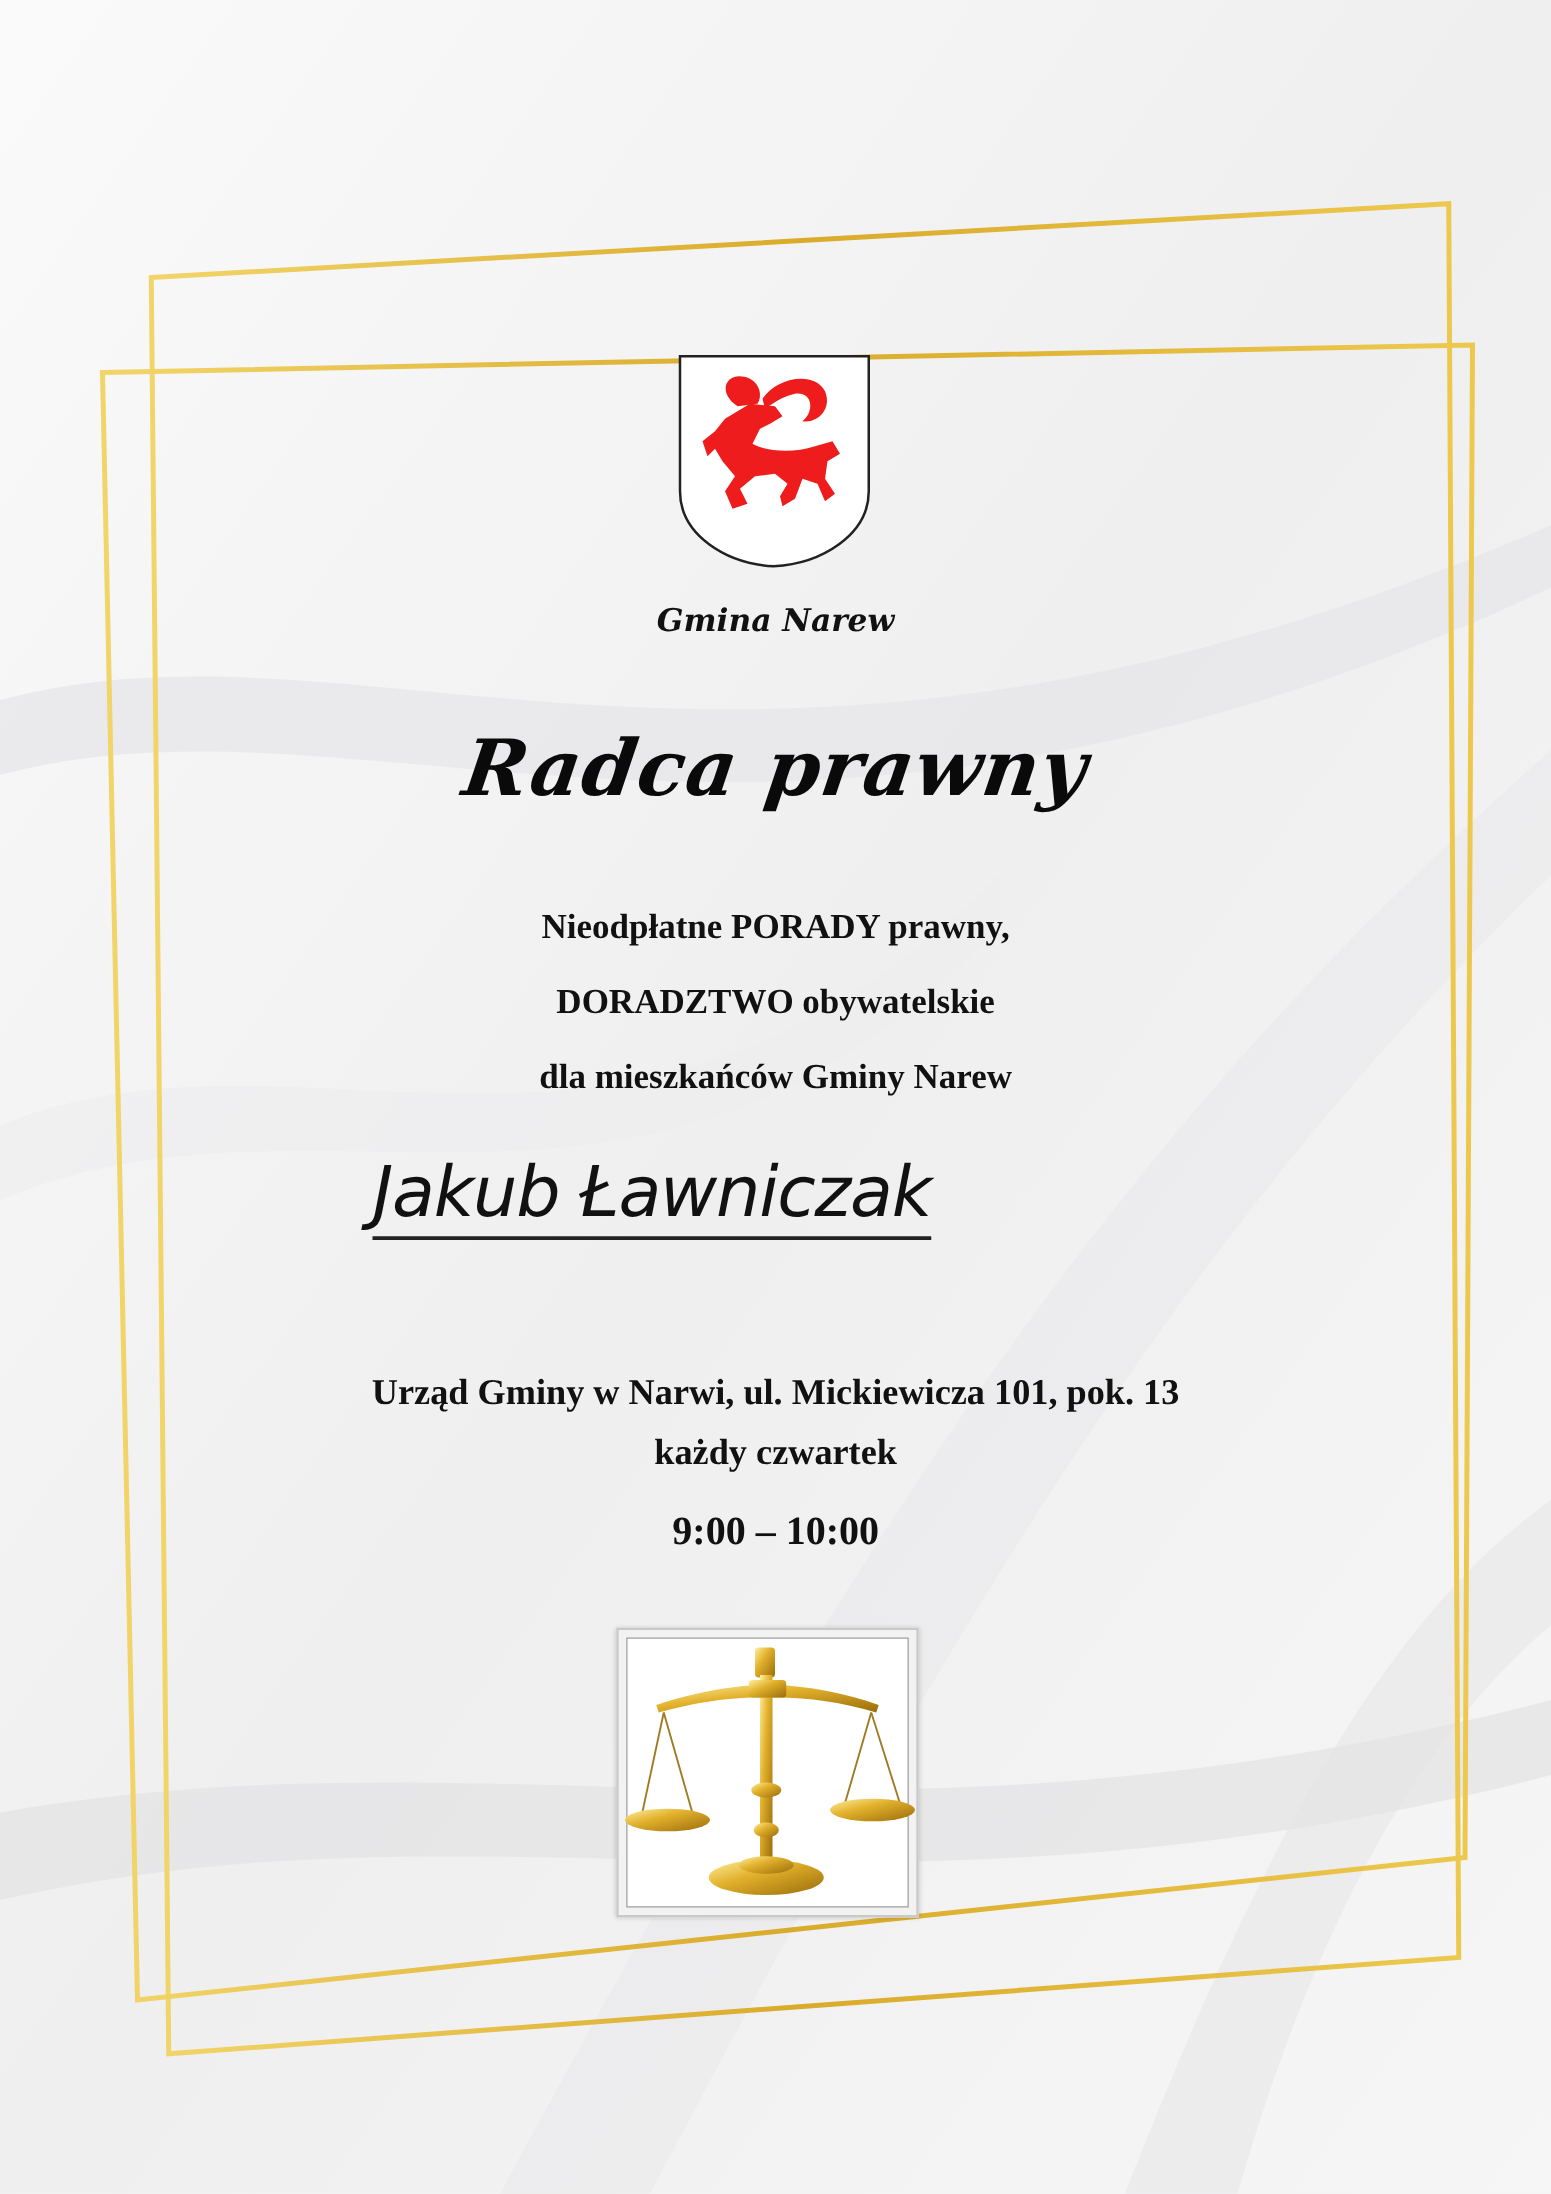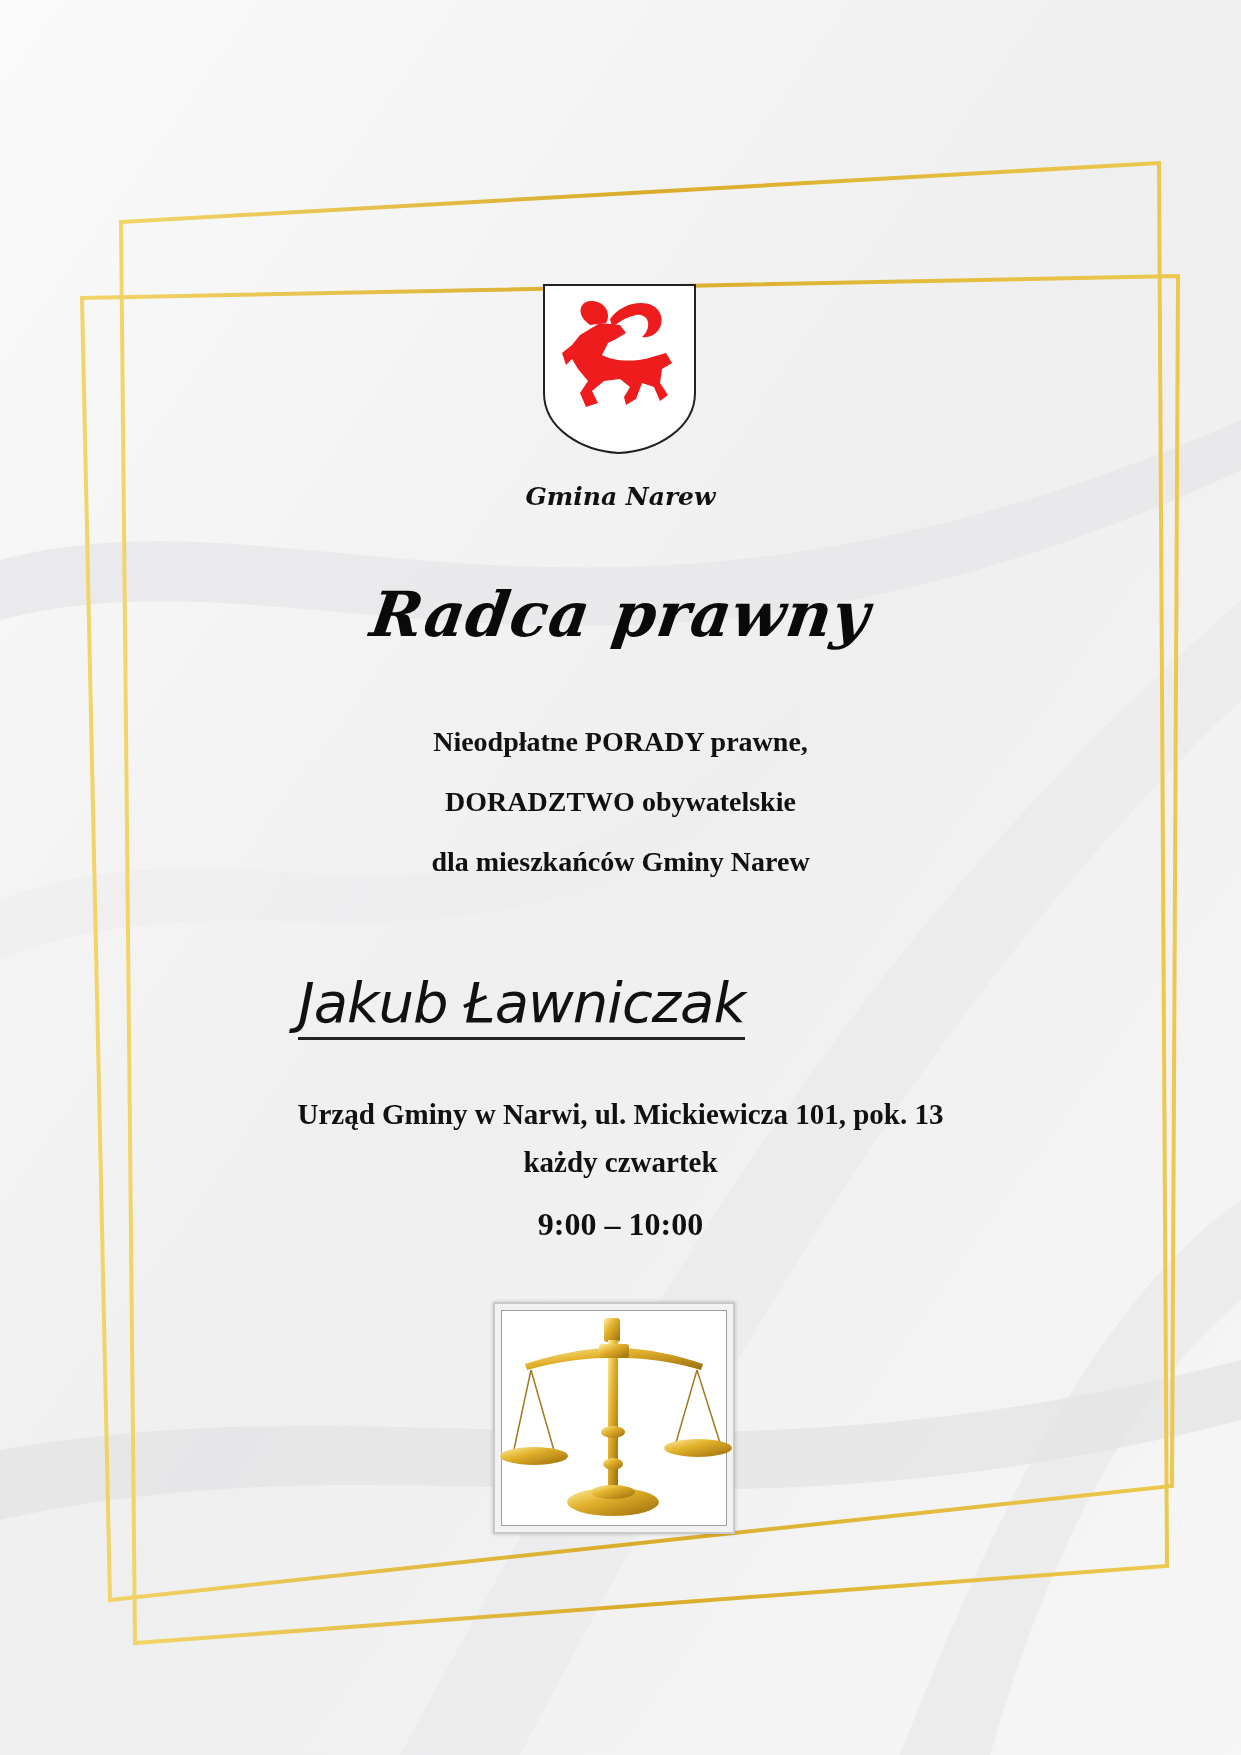--- a/index.html
+++ b/index.html
@@ -24,21 +24,21 @@
     transform: skewX(-8deg);
   }
   .line {
     position: absolute; left: 0; width: 1241px; text-align: center;
     font-family: "Liberation Serif", serif; font-weight: bold; color: #111;
   }
   .l1 { top: 726px; font-size: 28px; }
   .l2 { top: 786px; font-size: 28px; text-align: center; }
   .l3 { top: 846px; font-size: 28px; }
   .name {
-    position: absolute; left: 0; width: 1043px; top: 970px; text-align: center;
+    position: absolute; left: 0; width: 1043px; top: 922px; text-align: center;
     font-family: "DejaVu Sans", sans-serif; font-style: italic; font-size: 56px; color: #111;
   }
   .name span { border-bottom: 3px solid #222; padding-bottom: 2px; letter-spacing: -1px; }
   .l4 { top: 1086px; font-size: 29px; margin-top: 12px; }
   .l5 { top: 1146px; font-size: 29px; }
   .time { top: 1206px; font-size: 32px; }
   .scales-box {
     position: absolute; left: 493px; top: 1302px; width: 238px; height: 228px;
     background: #fff; border: 2px solid #c9c9c9;
     box-shadow: inset 0 0 0 6px #f2f2f2, inset 0 0 0 7px #9e9e9e, 0 0 4px rgba(0,0,0,0.2);
@@ -82,21 +82,21 @@
     <g fill="#ee1c1c">
       <path d="M48 42 C30 30 40 12 58 20 C66 24 68 34 64 40 Z"></path>
       <path d="M68 36 C80 18 110 14 118 30 C124 44 112 56 100 54 C110 46 108 30 94 32 C84 34 76 40 70 44 Z"></path>
       <path d="M38 52 L58 40 L78 42 L84 50 L74 56 L66 60 L60 72 C70 78 92 80 110 74 L124 70 L130 80 L120 86 L118 100 L126 112 L118 118 L112 104 L100 100 L94 116 L84 122 L82 114 L88 104 L78 96 L62 98 L50 108 L56 120 L44 124 L38 110 L46 98 L36 86 L30 76 L24 82 L20 70 L30 62 Z"></path>
     </g>
   </svg>
 
   <div class="gmina">Gmina Narew</div>
   <div class="title">Radca prawny</div>
 
-  <div class="line l1">Nieodpłatne PORADY prawne,</div>
+  <div class="line l1">Nieodpłatne PORADY prawny,</div>
   <div class="line l2">DORADZTWO obywatelskie</div>
   <div class="line l3">dla mieszkańców Gminy Narew</div>
 
   <div class="name"><span>Jakub Ławniczak</span></div>
 
   <div class="line l4">Urząd Gminy w Narwi, ul. Mickiewicza 101, pok. 13</div>
   <div class="line l5">każdy czwartek</div>
   <div class="line time">9:00 – 10:00</div>
 
   <div class="scales-box">

